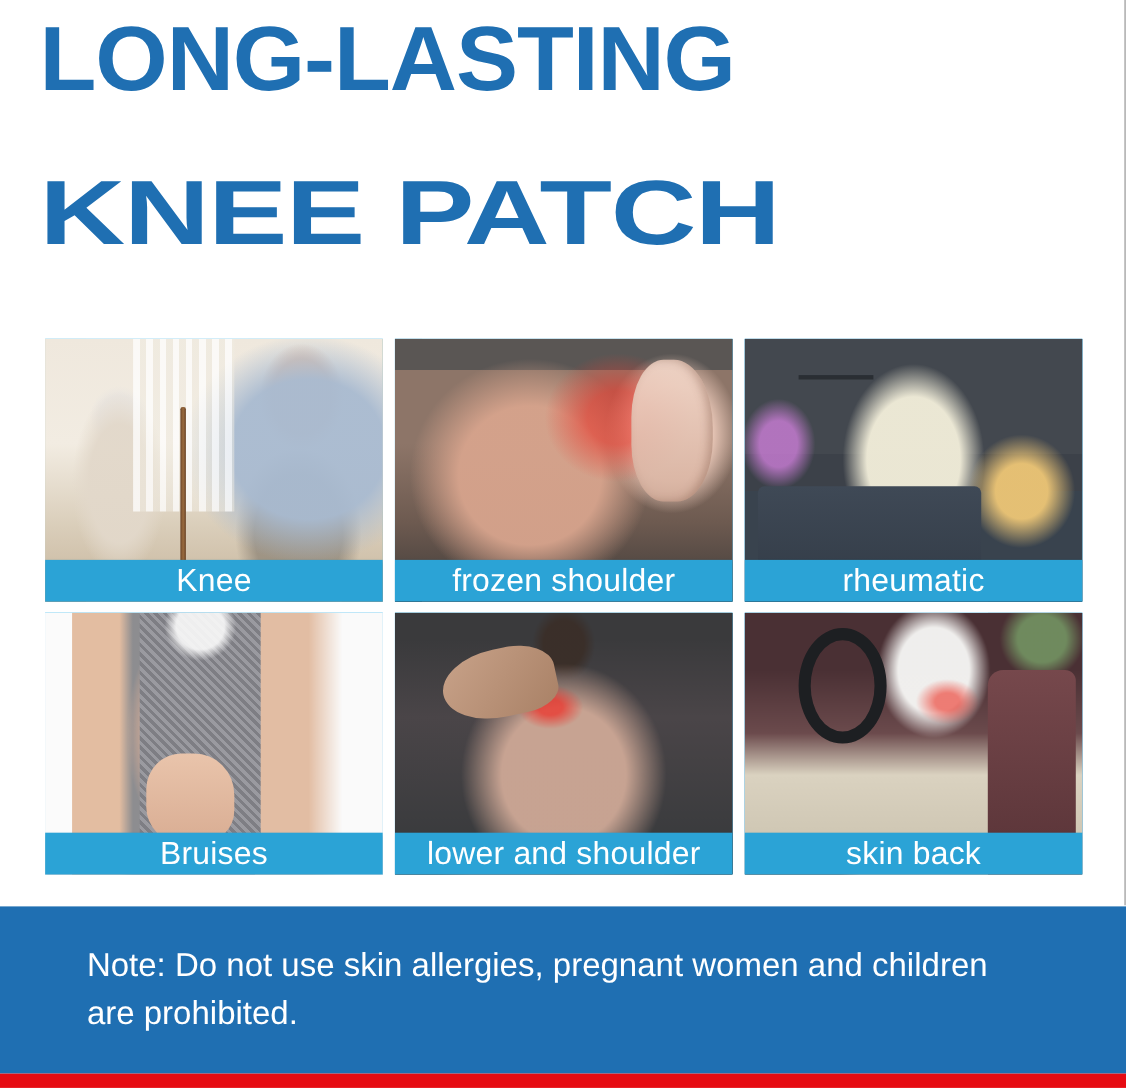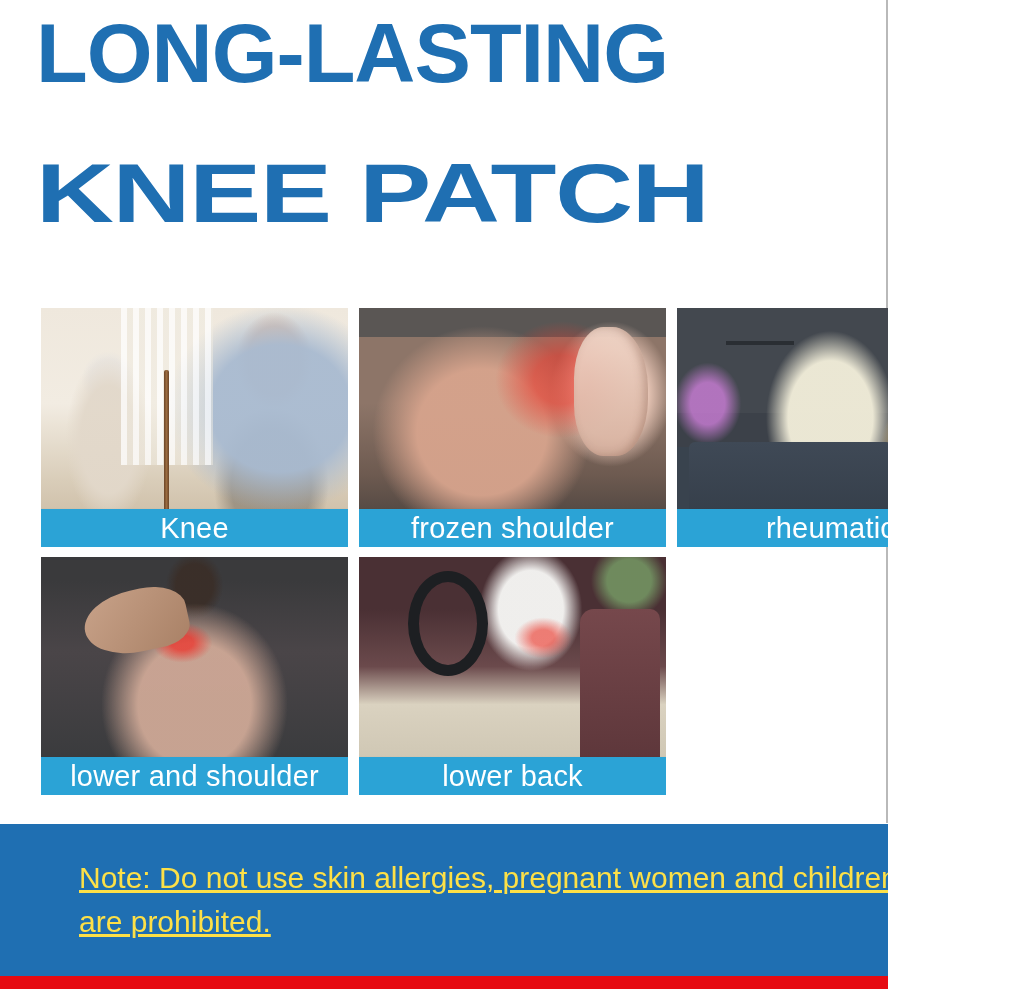--- a/index.html
+++ b/index.html
@@ -7,21 +7,21 @@
 
   html, body {
     width:1024px; height:989px;
     background:#ffffff;
     font-family:"Liberation Sans", sans-serif;
     overflow:hidden;
   }
 
   .poster {
     position:relative;
-    width:888px; height:989px;
+    width:1024px; height:989px;
     background:#ffffff;
     overflow:hidden;
   }
 
   
   .edge-line {
     position:absolute; top:0; right:0;
     width:2px; height:823px;
     background:#b9b9b9;
   }
@@ -205,25 +205,24 @@
   .note-panel {
     position:absolute;
     left:0; top:824px;
     width:1024px; height:152px;
     background:#1f6fb2;
   }
   .note-text {
     position:absolute;
     left:79px; top:32px;
     width:870px;
-    color:#fde047;
+    color:#ffffff;
     font-family:"Liberation Sans Narrow","Liberation Sans", sans-serif;
     font-size:30px;
     line-height:44px;
-    text-decoration:underline;
   }
 
   
   .red-bar {
     position:absolute;
     left:0; top:976px;
     width:1024px; height:13px;
     background:#e60b12;
   }
 </style>
@@ -257,34 +256,41 @@
     </div>
 
     <div class="cell">
       <div class="photo p2">
         <div class="shelf"></div>
         <div class="sofa"></div>
       </div>
       <div class="caption">rheumatic</div>
     </div>
 
+    <div class="cell">
+      <div class="photo p4">
+        <div class="top"></div>
+        <div class="hand"></div>
+      </div>
+      <div class="caption">Bruises</div>
+    </div>
 
     <div class="cell">
       <div class="photo p5">
         <div class="arm"></div>
       </div>
       <div class="caption">lower and shoulder</div>
     </div>
 
     <div class="cell">
       <div class="photo p6">
         <div class="wheel"></div>
         <div class="seat"></div>
       </div>
-      <div class="caption">lower back</div>
+      <div class="caption">skin back</div>
     </div>
 
   </div>
 
   <div class="note-panel">
     <div class="note-text">Note: Do not use skin allergies, pregnant women and children are prohibited.</div>
   </div>
 
   <div class="red-bar"></div>
 

